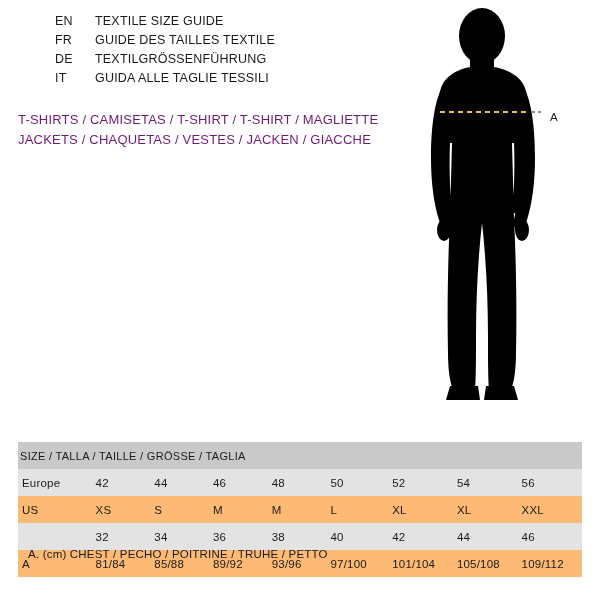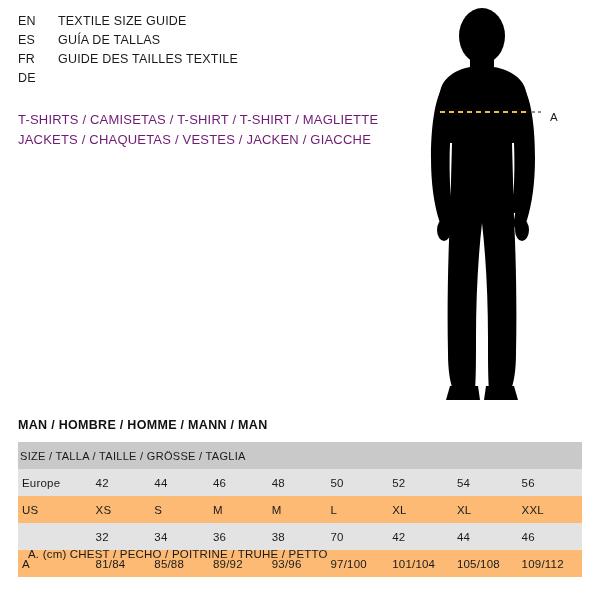--- a/index.html
+++ b/index.html
@@ -27,20 +27,21 @@
     left: 18px;
     top: 14px;
     width: 330px;
   }
   .lang-row {
     display: flex;
     align-items: baseline;
     height: 19px;
     font-size: 12.5px;
     letter-spacing: 0.2px;
+    margin-left: 37px;
   }
   .lang-code {
     width: 40px;
     flex: 0 0 40px;
     color: #1a1a1a;
   }
   .lang-text {
     color: #1a1a1a;
   }
 
@@ -140,29 +141,30 @@
 <body>
 
 <div class="page">
 
   <div class="lang-block">
     <div class="lang-row">
       <span class="lang-code">EN</span>
       <span class="lang-text">TEXTILE SIZE GUIDE</span>
     </div>
     <div class="lang-row">
-      <span class="lang-code">ES</span>
-      <span class="lang-text">GUÍA DE TALLAS</span>
-    </div>
-    <div class="lang-row">
       <span class="lang-code">FR</span>
       <span class="lang-text">GUIDE DES TAILLES TEXTILE</span>
     </div>
     <div class="lang-row">
       <span class="lang-code">DE</span>
+      <span class="lang-text">TEXTILGRÖSSENFÜHRUNG</span>
+    </div>
+    <div class="lang-row">
+      <span class="lang-code">IT</span>
+      <span class="lang-text">GUIDA ALLE TAGLIE TESSILI</span>
     </div>
   </div>
 
   <div class="cat-block">
     <div class="cat-row">T-SHIRTS / CAMISETAS / T-SHIRT / T-SHIRT / MAGLIETTE</div>
     <div class="cat-row">JACKETS / CHAQUETAS / VESTES / JACKEN / GIACCHE</div>
   </div>
 
   <div class="figure-wrap">
     <svg width="190" height="400" viewBox="0 0 190 400">
@@ -210,21 +212,20 @@
 
       <path d="M50 378 L 78 378 L 80 392 L 46 392 Z" fill="#000000"></path>
       <path d="M86 378 L 114 378 L 118 392 L 84 392 Z" fill="#000000"></path>
 
       <line x1="40" y1="104" x2="126" y2="104" stroke="#f0c03a" stroke-width="2" stroke-dasharray="5,4"></line>
       <line x1="126" y1="104" x2="144" y2="104" stroke="#1a1a1a" stroke-width="1" stroke-dasharray="3,3"></line>
     </svg>
     <div class="chest-label">A</div>
   </div>
 
-  <div class="table-title">MAN / HOMBRE / HOMME / MANN / MAN</div>
 
   <table class="size-table">
     <tbody>
       <tr class="header-row">
         <td colspan="9">SIZE / TALLA / TAILLE / GRÖSSE / TAGLIA</td>
       </tr>
       <tr class="band">
         <td class="label-col">Europe</td>
         <td class="val">42</td>
         <td class="val">44</td>
@@ -245,21 +246,21 @@
         <td class="val">XL</td>
         <td class="val">XL</td>
         <td class="val">XXL</td>
       </tr>
       <tr class="band">
         <td class="label-col"></td>
         <td class="val">32</td>
         <td class="val">34</td>
         <td class="val">36</td>
         <td class="val">38</td>
-        <td class="val">70</td>
+        <td class="val">40</td>
         <td class="val">42</td>
         <td class="val">44</td>
         <td class="val">46</td>
       </tr>
       <tr class="plain">
         <td class="label-col">A</td>
         <td class="val">81/84</td>
         <td class="val">85/88</td>
         <td class="val">89/92</td>
         <td class="val">93/96</td>

